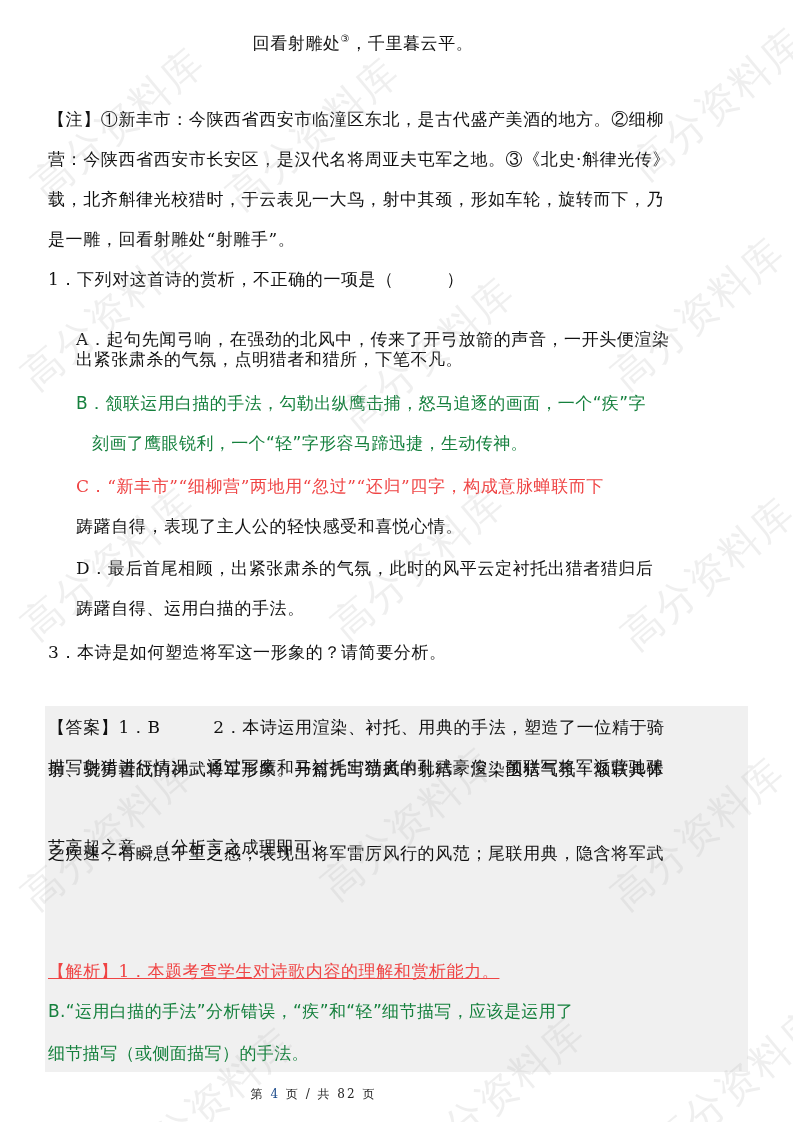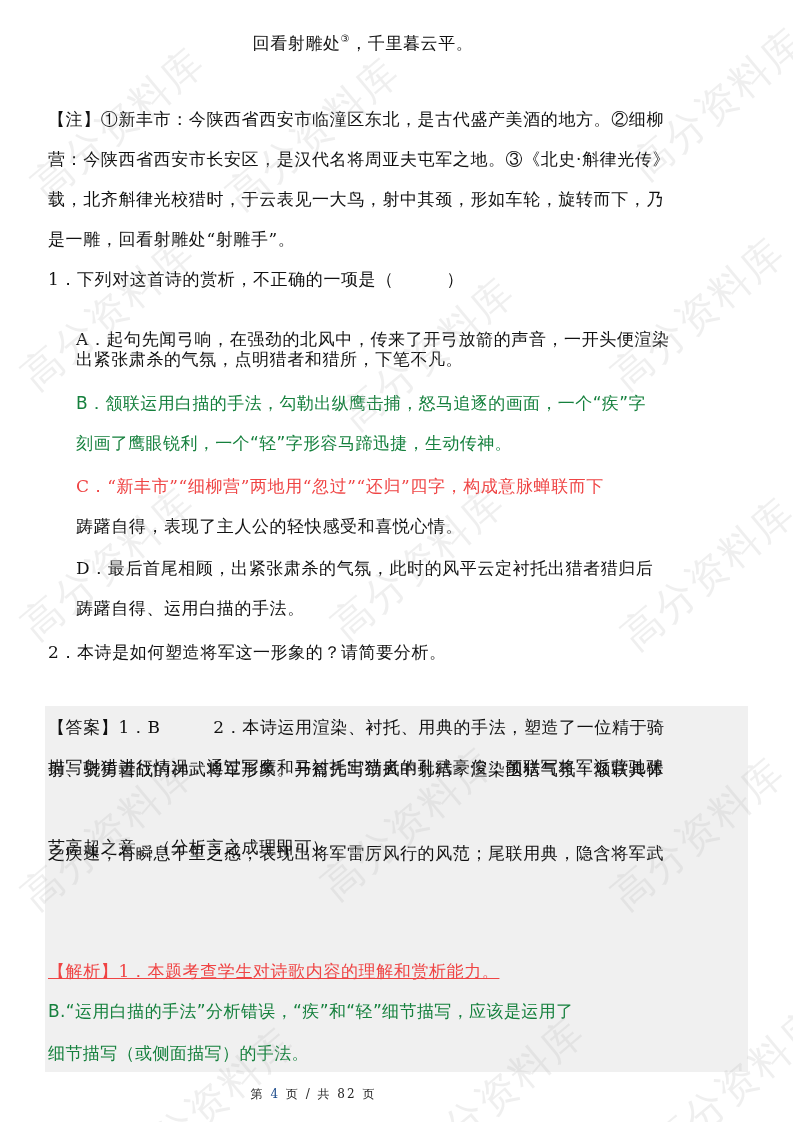--- a/index.html
+++ b/index.html
@@ -109,35 +109,35 @@
     <div>
       <div class="line" style="top:268px;">1．下列对这首诗的赏析，不正确的一项是（　　　）</div>
 
       <div>
         <div class="line indent" style="top:328px;">A．起句先闻弓响，在强劲的北风中，传来了开弓放箭的声音，一开头便渲染</div>
         <div class="line indent" style="top:348px;">出紧张肃杀的气氛，点明猎者和猎所，下笔不凡。</div>
       </div>
 
       <div>
         <div class="line indent bold" style="top:392px;">B．颔联运用白描的手法，勾勒出纵鹰击捕，怒马追逐的画面，一个“疾”字</div>
-        <div class="line indent bold" style="top:432px;">刻画了鹰眼锐利，一个“轻”字形容马蹄迅捷，生动传神。</div>
+        <div class="line indent bold" style="top:432px;margin-left:16px;">刻画了鹰眼锐利，一个“轻”字形容马蹄迅捷，生动传神。</div>
       </div>
 
       <div>
         <div class="line indent gray-text" style="top:475px;">C．“新丰市”“细柳营”两地用“忽过”“还归”四字，构成意脉蝉联而下</div>
         <div class="line indent" style="top:515px;">踌躇自得，表现了主人公的轻快感受和喜悦心情。</div>
       </div>
 
       <div>
         <div class="line indent" style="top:557px;">D．最后首尾相顾，出紧张肃杀的气氛，此时的风平云定衬托出猎者猎归后</div>
         <div class="line indent" style="top:597px;">踌躇自得、运用白描的手法。</div>
       </div>
     </div>
 
-    <div class="line" style="top:641px;">2．本诗是如何塑造将军这一形象的？请简要分析。</div>
+    <div class="line" style="top:641px;">3．本诗是如何塑造将军这一形象的？请简要分析。</div>
 
     <div class="answer-box"></div>
 
     <div>
       <div class="line" style="top:716px;">【答案】1．B　　　2．本诗运用渲染、衬托、用典的手法，塑造了一位精于骑</div>
       <div class="line" style="top:758px;">射、骁勇善战的神武将军形象。开篇先写劲风中射猎，渲染围猎气氛；颔联具体</div>
       <div class="line" style="top:756px;">描写射猎进行情况，通过写鹰和马衬托出猎者的孔武豪俊；颈联写将军返营驰骋</div>
       <div class="line" style="top:842px;">之疾速，有瞬息千里之感，表现出将军雷厉风行的风范；尾联用典，隐含将军武</div>
       <div class="line" style="top:836px;">艺高超之意。（分析言之成理即可）</div>
     </div>

